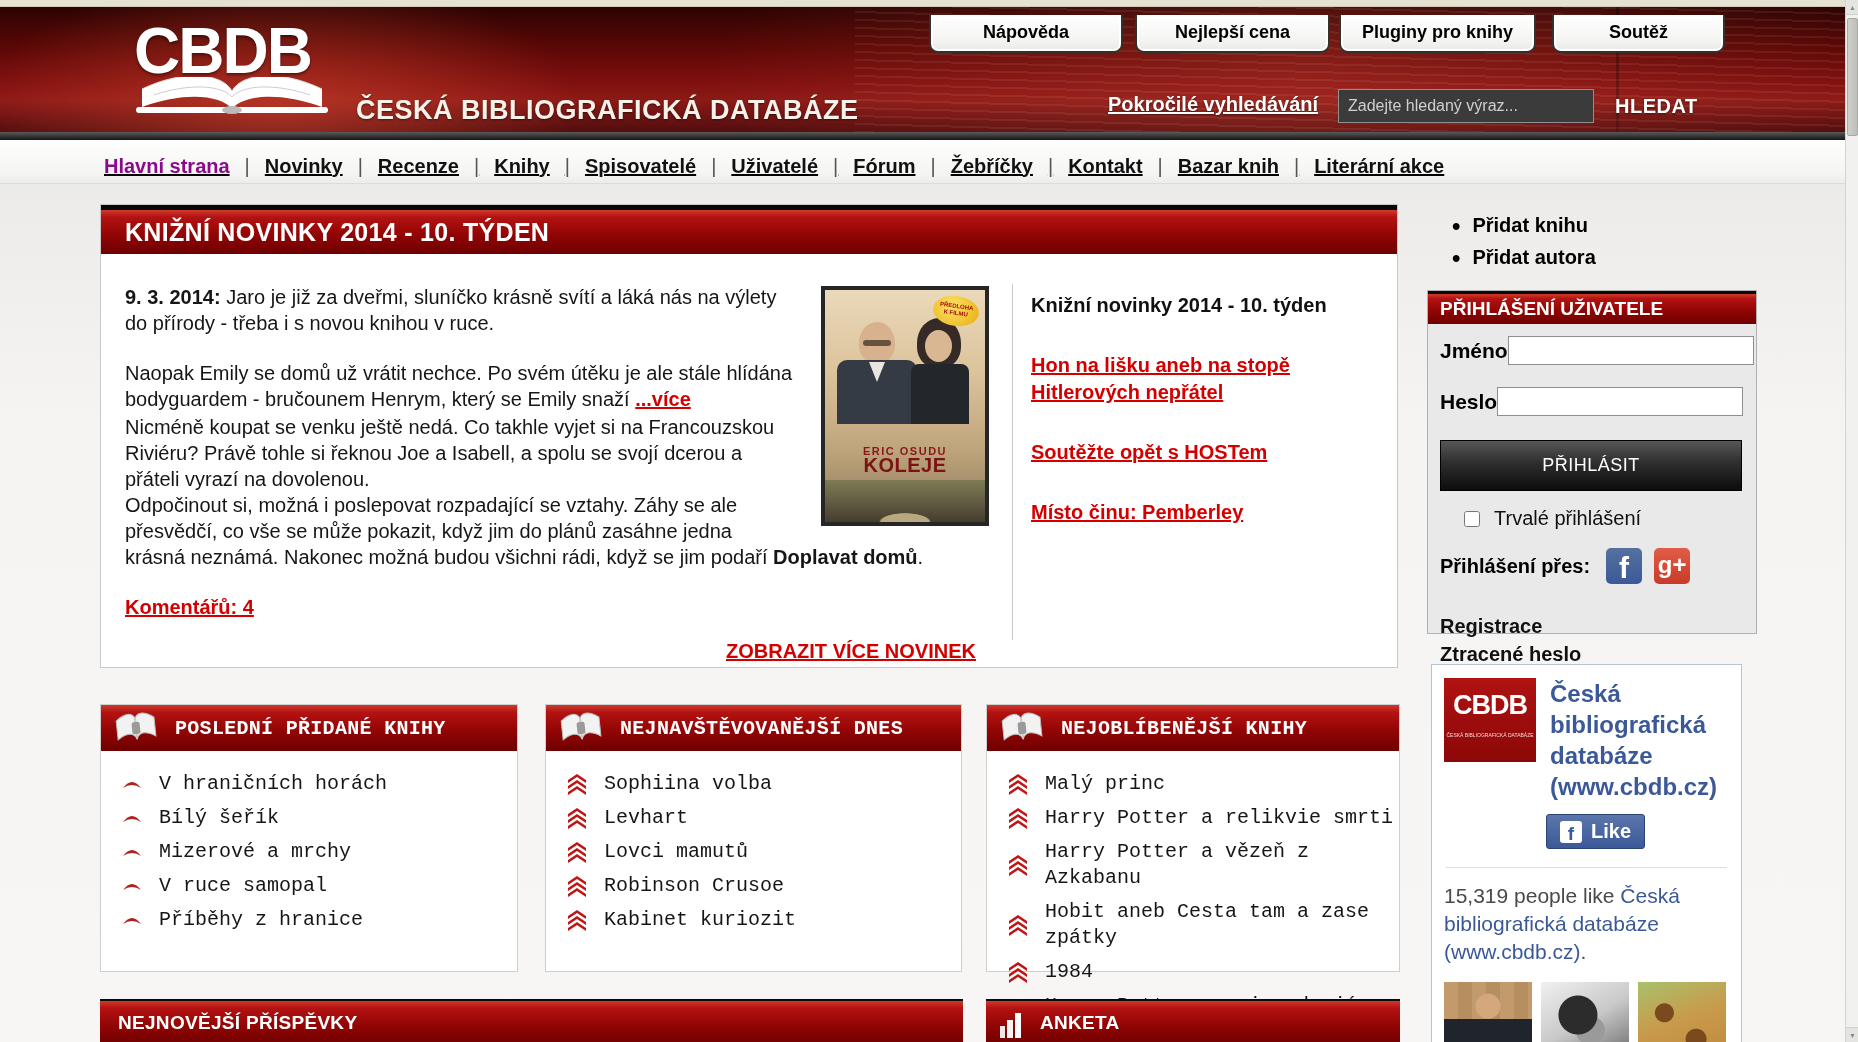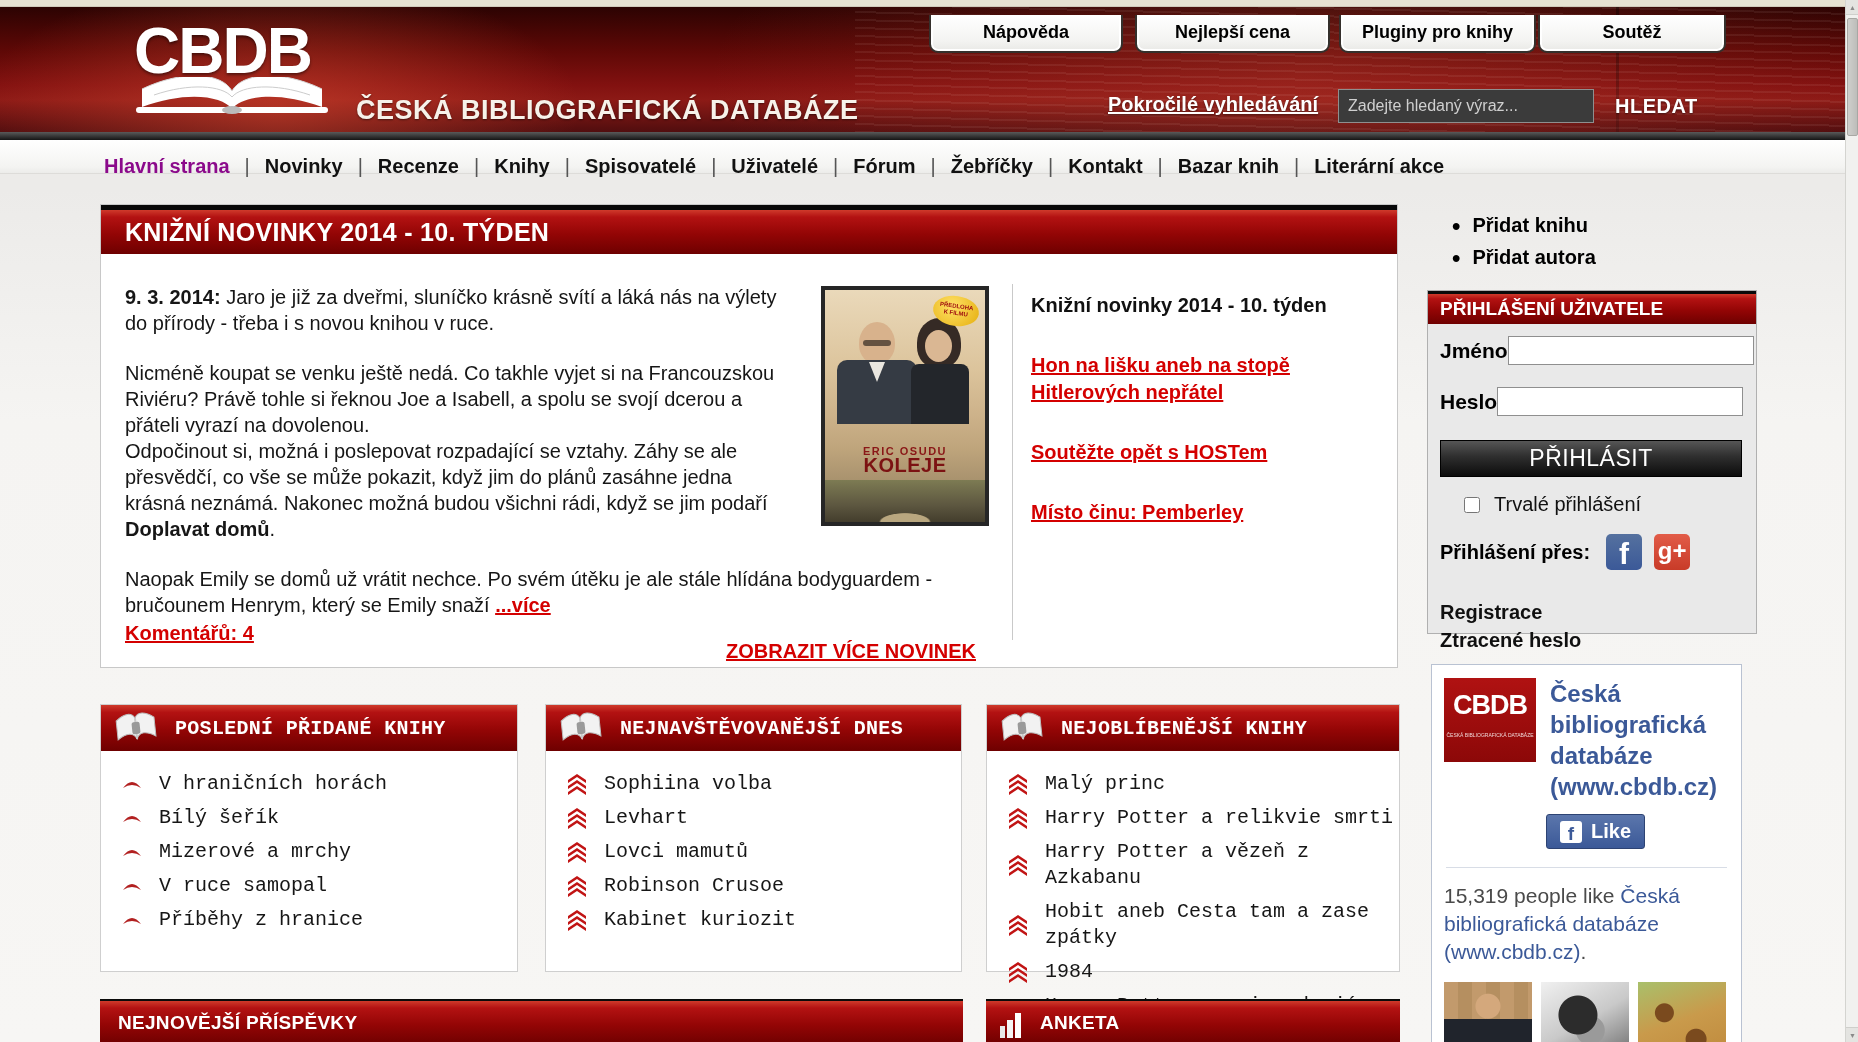--- a/index.html
+++ b/index.html
@@ -28,30 +28,30 @@
   .tagline { position:absolute; left:356px; top:88px; color:#f7f2ea; font-size:27px; font-weight:bold; letter-spacing:.5px; text-shadow:0 1px 2px rgba(0,0,0,.5); white-space:nowrap; }
 
   .top-buttons { position:absolute; top:8px; left:929px; height:40px; z-index:6; }
   .top-btn { position:absolute; top:0; height:38px; background:linear-gradient(180deg,#ffffff 0%,#f4f4f2 70%,#e9e9e6 100%);
     border:2px solid #35302c; border-top:none; border-radius:0 0 9px 9px;
     font-size:18px; font-weight:bold; color:#000; text-align:center; line-height:35px; cursor:pointer;
     box-shadow:inset 0 0 0 2px #fff; }
   .top-btn:nth-child(1){ left:0;    width:194px; }
   .top-btn:nth-child(2){ left:206px; width:195px; }
   .top-btn:nth-child(3){ left:410px; width:197px; }
-  .top-btn:nth-child(4){ left:609px; width:188px; }
+  .top-btn:nth-child(4){ left:623px; width:173px; }
 
   .adv-search { position:absolute; left:1108px; top:86px; color:#fff; font-size:20px; font-weight:bold; text-decoration:underline; cursor:pointer; text-shadow:0 1px 2px rgba(0,0,0,.5); }
   .search-input { position:absolute; left:1338px; top:82px; width:256px; height:34px; background:#3b3b3b; border:1px solid #8f8f8f; color:#d8d8d8; font-size:16px; padding:0 9px; font-family:"Liberation Sans",sans-serif; }
   .search-input::placeholder { color:#cfcfcf; opacity:1; }
   .search-go { position:absolute; left:1615px; top:88px; color:#fff; font-size:20px; font-weight:bold; letter-spacing:.5px; cursor:pointer; text-shadow:0 1px 2px rgba(0,0,0,.5); }
 
   
   .nav-strip { position:absolute; left:0; top:132px; width:1858px; height:8px; background:linear-gradient(180deg,#5a5a5a,#161616); z-index:2; }
-  .nav { position:absolute; left:0; top:140px; width:1858px; height:34px; background:linear-gradient(180deg,#ffffff 0%,#f4f4f2 80%,#ececea 100%); border-bottom:1px solid #dddcd9; z-index:2; }
+  .nav { position:absolute; left:0; top:140px; width:1858px; height:44px; background:linear-gradient(180deg,#ffffff 0%,#f4f4f2 80%,#ececea 100%); border-bottom:1px solid #dddcd9; z-index:2;text-decoration:underline; }
   .nav ul { list-style:none; margin-left:104px; height:52px; display:flex; align-items:center; }
   .nav li { font-size:20px; font-weight:bold; color:#111; cursor:pointer; white-space:nowrap; }
   .nav li + li::before { content:"|"; font-weight:normal; color:#555; padding:0 15px; cursor:default; }
   .nav li.active { color:#8b0a8b; }
   .nav li.active::before { color:#555; }
 
   
   .redbar { background:linear-gradient(180deg,#cf3a2b 0%,#b31212 16%,#930505 55%,#6e0000 100%); color:#fff; }
 
   
@@ -93,21 +93,21 @@
   .quick-links { position:absolute; left:1452px; top:212px; }
   .quick-links .ql { display:flex; align-items:center; margin-bottom:5px; font-size:20px; font-weight:bold; color:#000; cursor:pointer; line-height:27px; }
   .quick-links .ql::before { content:"•"; font-size:24px; margin-right:12px; }
 
   .login-box { position:absolute; left:1427px; top:290px; width:330px; height:344px; background:#e9e9e9; border:1px solid #b0b0b0; }
   .login-header { height:33px; border-top:3px solid #0a0a0a; padding-left:12px; font-size:19px; font-weight:bold; line-height:29px; }
   .login-body { padding:12px 14px 0 12px; }
   .login-row { display:flex; align-items:center; margin-bottom:22px; }
   .login-row label { width:76px; font-size:21px; font-weight:bold; color:#000; }
   .login-row input { flex:1; height:29px; border:1px solid #8f8f8f; background:#fff; font-size:18px; padding:0 6px; font-family:"Liberation Sans",sans-serif; }
-  .login-submit { width:100%; height:37px; margin-top:2px; background:linear-gradient(180deg,#565656 0%,#2e2e2e 45%,#0c0c0c 100%); border:1px solid #000; color:#fff; font-size:23px; letter-spacing:.5px; cursor:pointer; font-family:"Liberation Sans",sans-serif; }
+  .login-submit { width:100%; height:51px; margin-top:2px; background:linear-gradient(180deg,#565656 0%,#2e2e2e 45%,#0c0c0c 100%); border:1px solid #000; color:#fff; font-size:18px; letter-spacing:.5px; cursor:pointer; font-family:"Liberation Sans",sans-serif; }
   .remember-row { display:flex; align-items:center; margin:16px 0 0 24px; }
   .remember-row input { width:16px; height:16px; cursor:pointer; }
   .remember-row span { margin-left:14px; font-size:20px; color:#111; }
   .via-row { display:flex; align-items:center; margin-top:18px; }
   .via-label { font-size:20px; font-weight:bold; color:#000; }
   .social-fb { width:36px; height:36px; margin-left:16px; border-radius:5px; background:linear-gradient(180deg,#55719f 0%,#3b5998 100%); color:#fff; font-size:30px; font-weight:bold; text-align:center; line-height:40px; cursor:pointer; overflow:hidden; }
   .social-gp { width:36px; height:36px; margin-left:12px; border-radius:5px; background:linear-gradient(180deg,#e25c48 0%,#c83b28 100%); color:#fff; font-size:24px; font-weight:bold; text-align:center; line-height:34px; cursor:pointer; }
   .login-links { margin-top:28px; }
   .login-links .ll { display:block; font-size:20px; font-weight:bold; color:#101010; line-height:28px; cursor:pointer; }
 
@@ -237,23 +237,23 @@
           <div class="cover-badge">
             <div>PŘEDLOHA</div>
             <div>K FILMU</div>
           </div>
           <div class="cover-author">ERIC OSUDU</div>
           <div class="cover-title">KOLEJE OSUDU</div>
           <div class="cover-landscape"></div>
         </div>
 
         <p><b>9. 3. 2014:</b><span> Jaro je již za dveřmi, sluníčko krásně svítí a láká nás na výlety do přírody - třeba i s novou knihou v ruce.</span></p>
+        <p style="margin-bottom:2px;"><span>Naopak Emily se domů už vrátit nechce. Po svém útěku je ale stále hlídána bodyguardem - bručounem Henrym, který se Emily snaží </span><span class="red-link">...více</span></p>
         <p><span>Nicméně koupat se venku ještě nedá. Co takhle vyjet si na Francouzskou Riviéru? Právě tohle si řeknou Joe a Isabell, a spolu se svojí dcerou a přáteli vyrazí na dovolenou.</span><br>
           <span>Odpočinout si, možná i poslepovat rozpadající se vztahy. Záhy se ale přesvědčí, co vše se může pokazit, když jim do plánů zasáhne jedna krásná neznámá. Nakonec možná budou všichni rádi, když se jim podaří </span><b>Doplavat domů</b><span>.</span></p>
-        <p style="margin-bottom:2px;"><span>Naopak Emily se domů už vrátit nechce. Po svém útěku je ale stále hlídána bodyguardem - bručounem Henrym, který se Emily snaží </span><span class="red-link">...více</span></p>
         <span class="red-link comments-link">Komentářů: 4</span>
       </div>
 
       <div class="col-divider"></div>
 
       <div class="right-links">
         <span class="rl plain">Knižní novinky 2014 - 10. týden</span>
         <span class="rl red-link">Hon na lišku aneb na stopě Hitlerových nepřátel</span>
         <span class="rl red-link">Soutěžte opět s HOSTem</span>
         <span class="rl red-link">Místo činu: Pemberley</span>

